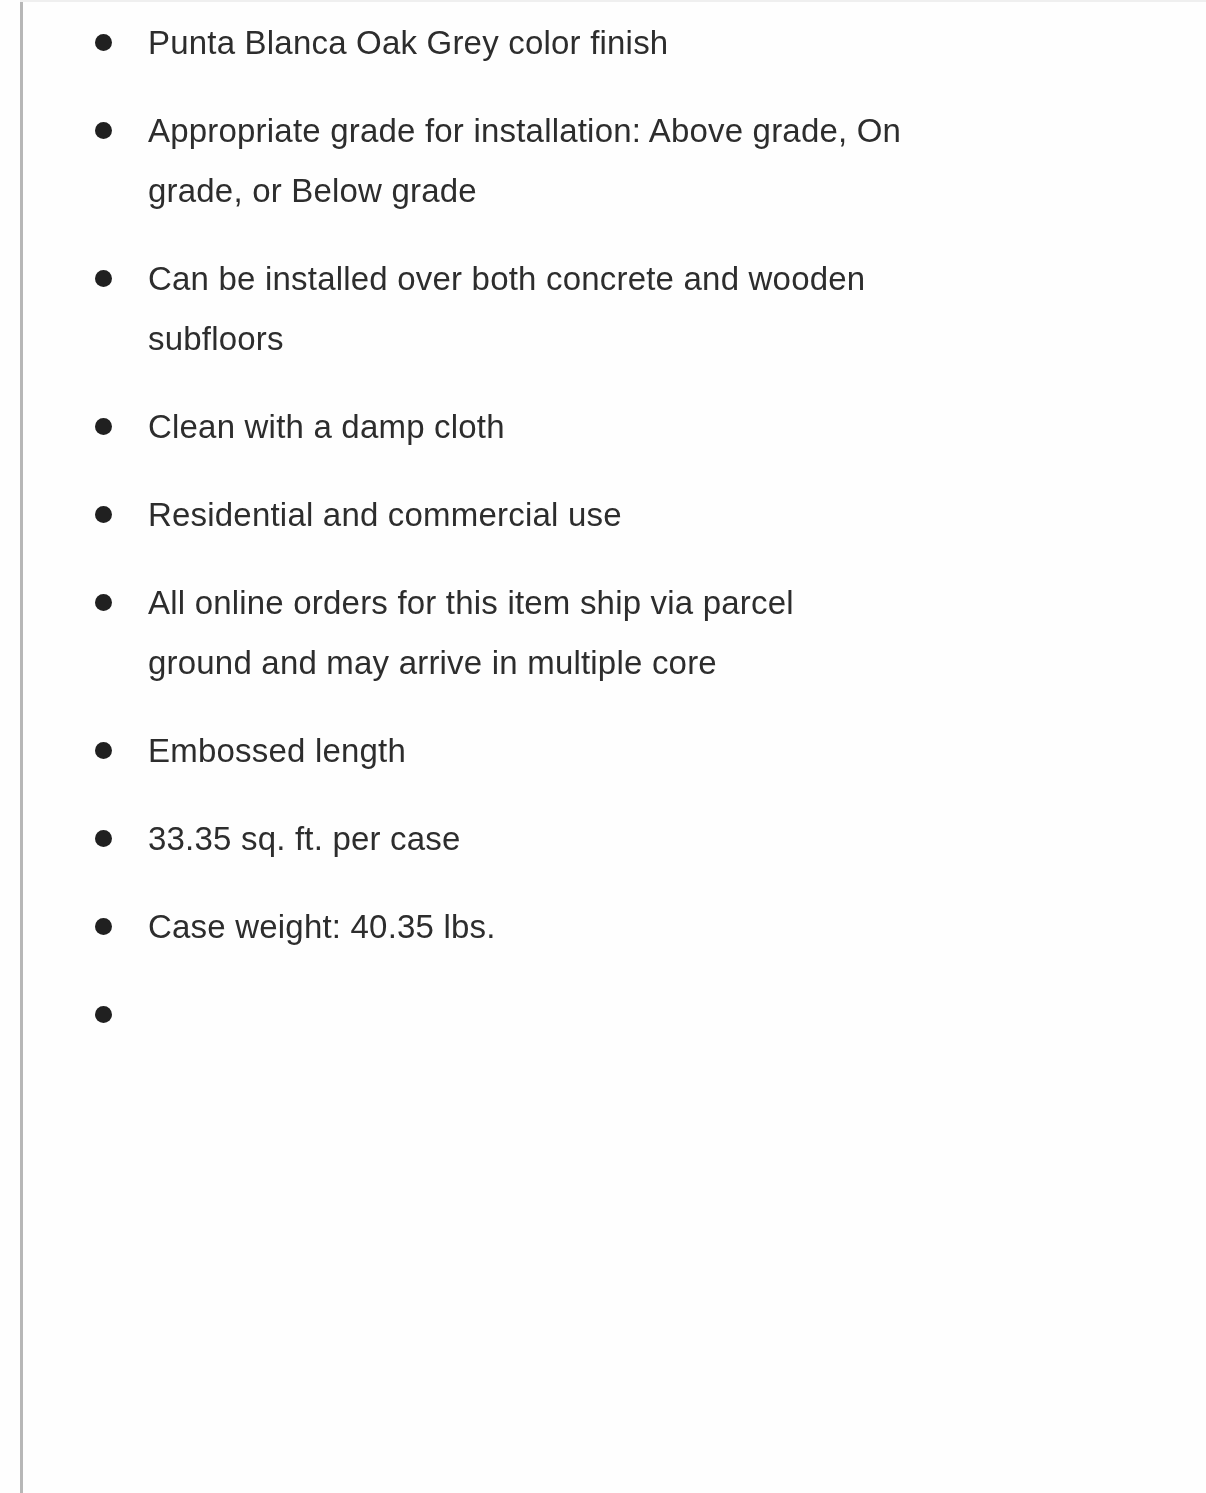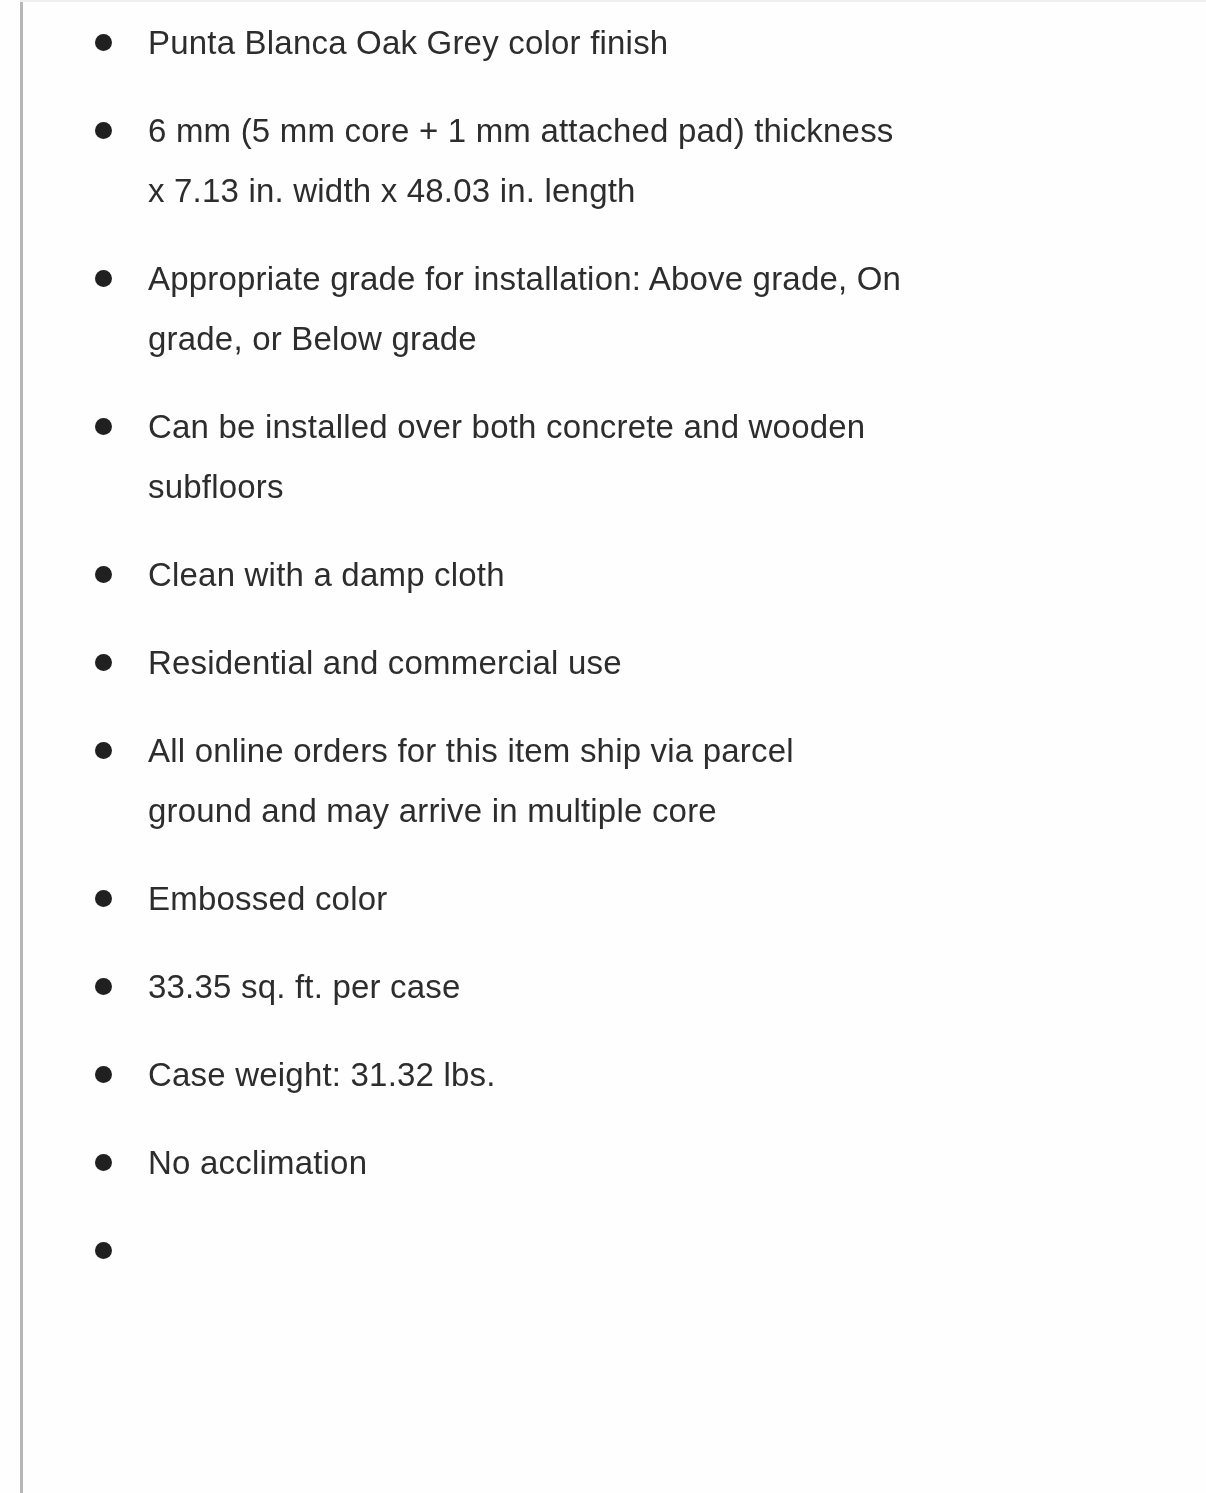--- a/index.html
+++ b/index.html
@@ -74,25 +74,20 @@
   <div class="edge edge-left"></div>
   <div class="edge edge-right"></div>
 
   <ul class="bullet-list">
     <li class="item">
       <span class="dot"></span>
       <span class="txt">Punta Blanca Oak Grey color finish</span>
     </li>
     <li class="item">
       <span class="dot"></span>
-      <span class="txt">6 mm (5 mm core + 1 mm attached pad) thickness
-x 7.13 in. width x 48.03 in. length</span>
-    </li>
-    <li class="item">
-      <span class="dot"></span>
       <span class="txt">Appropriate grade for installation: Above grade, On
 grade, or Below grade</span>
     </li>
     <li class="item">
       <span class="dot"></span>
       <span class="txt">Can be installed over both concrete and wooden
 subfloors</span>
     </li>
     <li class="item">
       <span class="dot"></span>
@@ -102,31 +97,27 @@
       <span class="dot"></span>
       <span class="txt">Residential and commercial use</span>
     </li>
     <li class="item">
       <span class="dot"></span>
       <span class="txt">All online orders for this item ship via parcel
 ground and may arrive in multiple core</span>
     </li>
     <li class="item">
       <span class="dot"></span>
-      <span class="txt">Embossed color</span>
+      <span class="txt">Embossed length</span>
     </li>
     <li class="item">
       <span class="dot"></span>
       <span class="txt">33.35 sq. ft. per case</span>
     </li>
     <li class="item">
       <span class="dot"></span>
-      <span class="txt">Case weight: 31.32 lbs.</span>
-    </li>
-    <li class="item">
-      <span class="dot"></span>
-      <span class="txt">No acclimation</span>
+      <span class="txt">Case weight: 40.35 lbs.</span>
     </li>
     <li class="item">
       <span class="dot"></span>
     </li>
   </ul>
 </div>
 
 </body></html>

